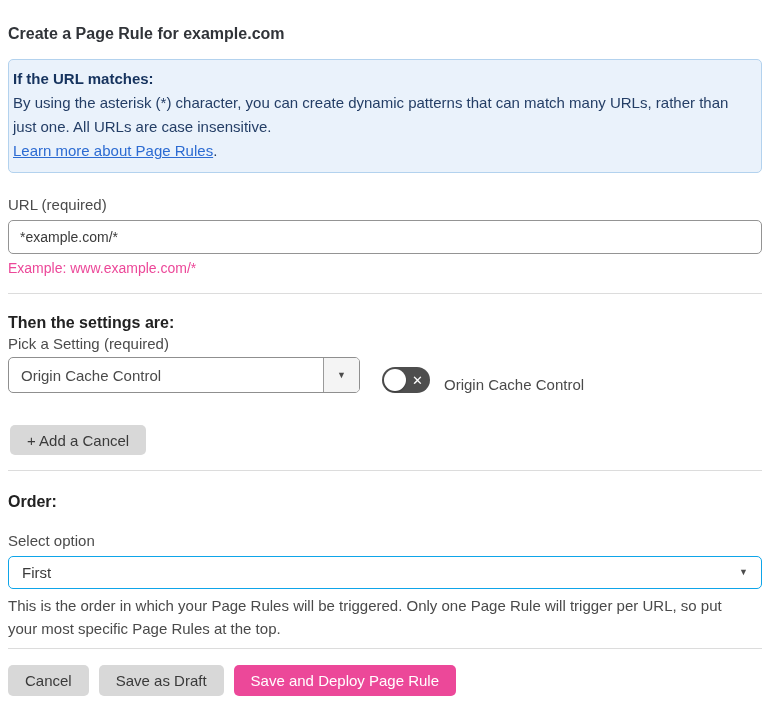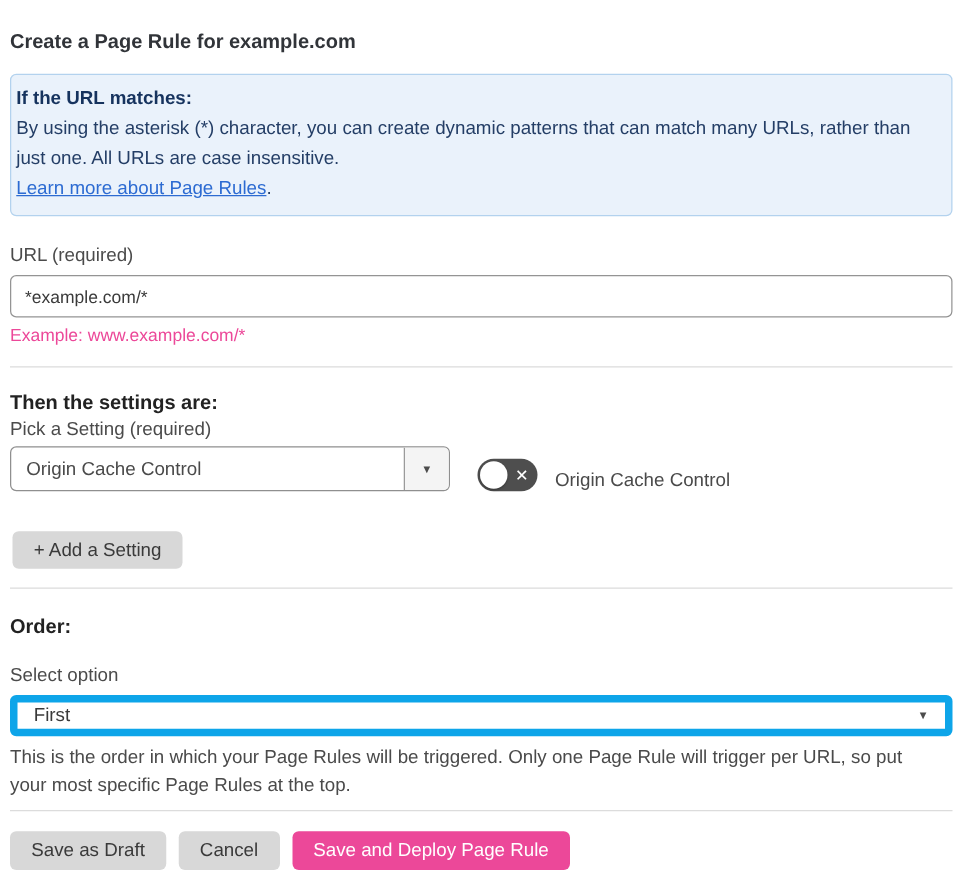--- a/index.html
+++ b/index.html
@@ -174,21 +174,21 @@
   .btn-gray { background: #d8d8d8; color: #3a3a3a; }
   .btn-blue { background: #ec4899; color: #ffffff; }
 
   .add-setting-btn { margin-top: 32px; margin-left: 2px; height: 30px; }
 
   .order-select {
     margin-top: 6px;
     display: flex;
     align-items: center;
     justify-content: space-between;
-    border: 6px solid #0ea5e9;
+    border: 1px solid #0ea5e9;
     border-radius: 5px;
     height: 33px;
     padding: 0 13px;
     font-size: 15px;
     color: #3a3a3a;
     cursor: pointer;
     background: #fff;
   }
 
   .order-help {
@@ -237,36 +237,36 @@
         <span class="caret">▼</span>
       </div>
     </div>
     <div class="toggle">
       <span class="knob"></span>
       <span class="toggle-x">✕</span>
     </div>
     <div class="toggle-label">Origin Cache Control</div>
   </div>
 
-  <button class="btn btn-gray add-setting-btn">+ Add a Setting</button>
+  <button class="btn btn-gray add-setting-btn">+ Add a Cancel</button>
 
   <hr class="divider divider-2">
 
   <div class="section-heading order-heading">Order:</div>
 
   <div class="field-label" style="margin-top: 20px;">Select option</div>
 
   <div class="order-select">
     <span>First</span>
     <span class="caret">▼</span>
   </div>
 
   <div class="order-help">This is the order in which your Page Rules will be triggered. Only one Page Rule will trigger per URL, so put your most specific Page Rules at the top.</div>
 
   <hr class="divider divider-3">
 
   <div class="footer-actions">
+    <button class="btn btn-gray">Cancel</button>
     <button class="btn btn-gray">Save as Draft</button>
-    <button class="btn btn-gray">Cancel</button>
     <button class="btn btn-blue">Save and Deploy Page Rule</button>
   </div>
 
 </div>
 
 </body></html>

